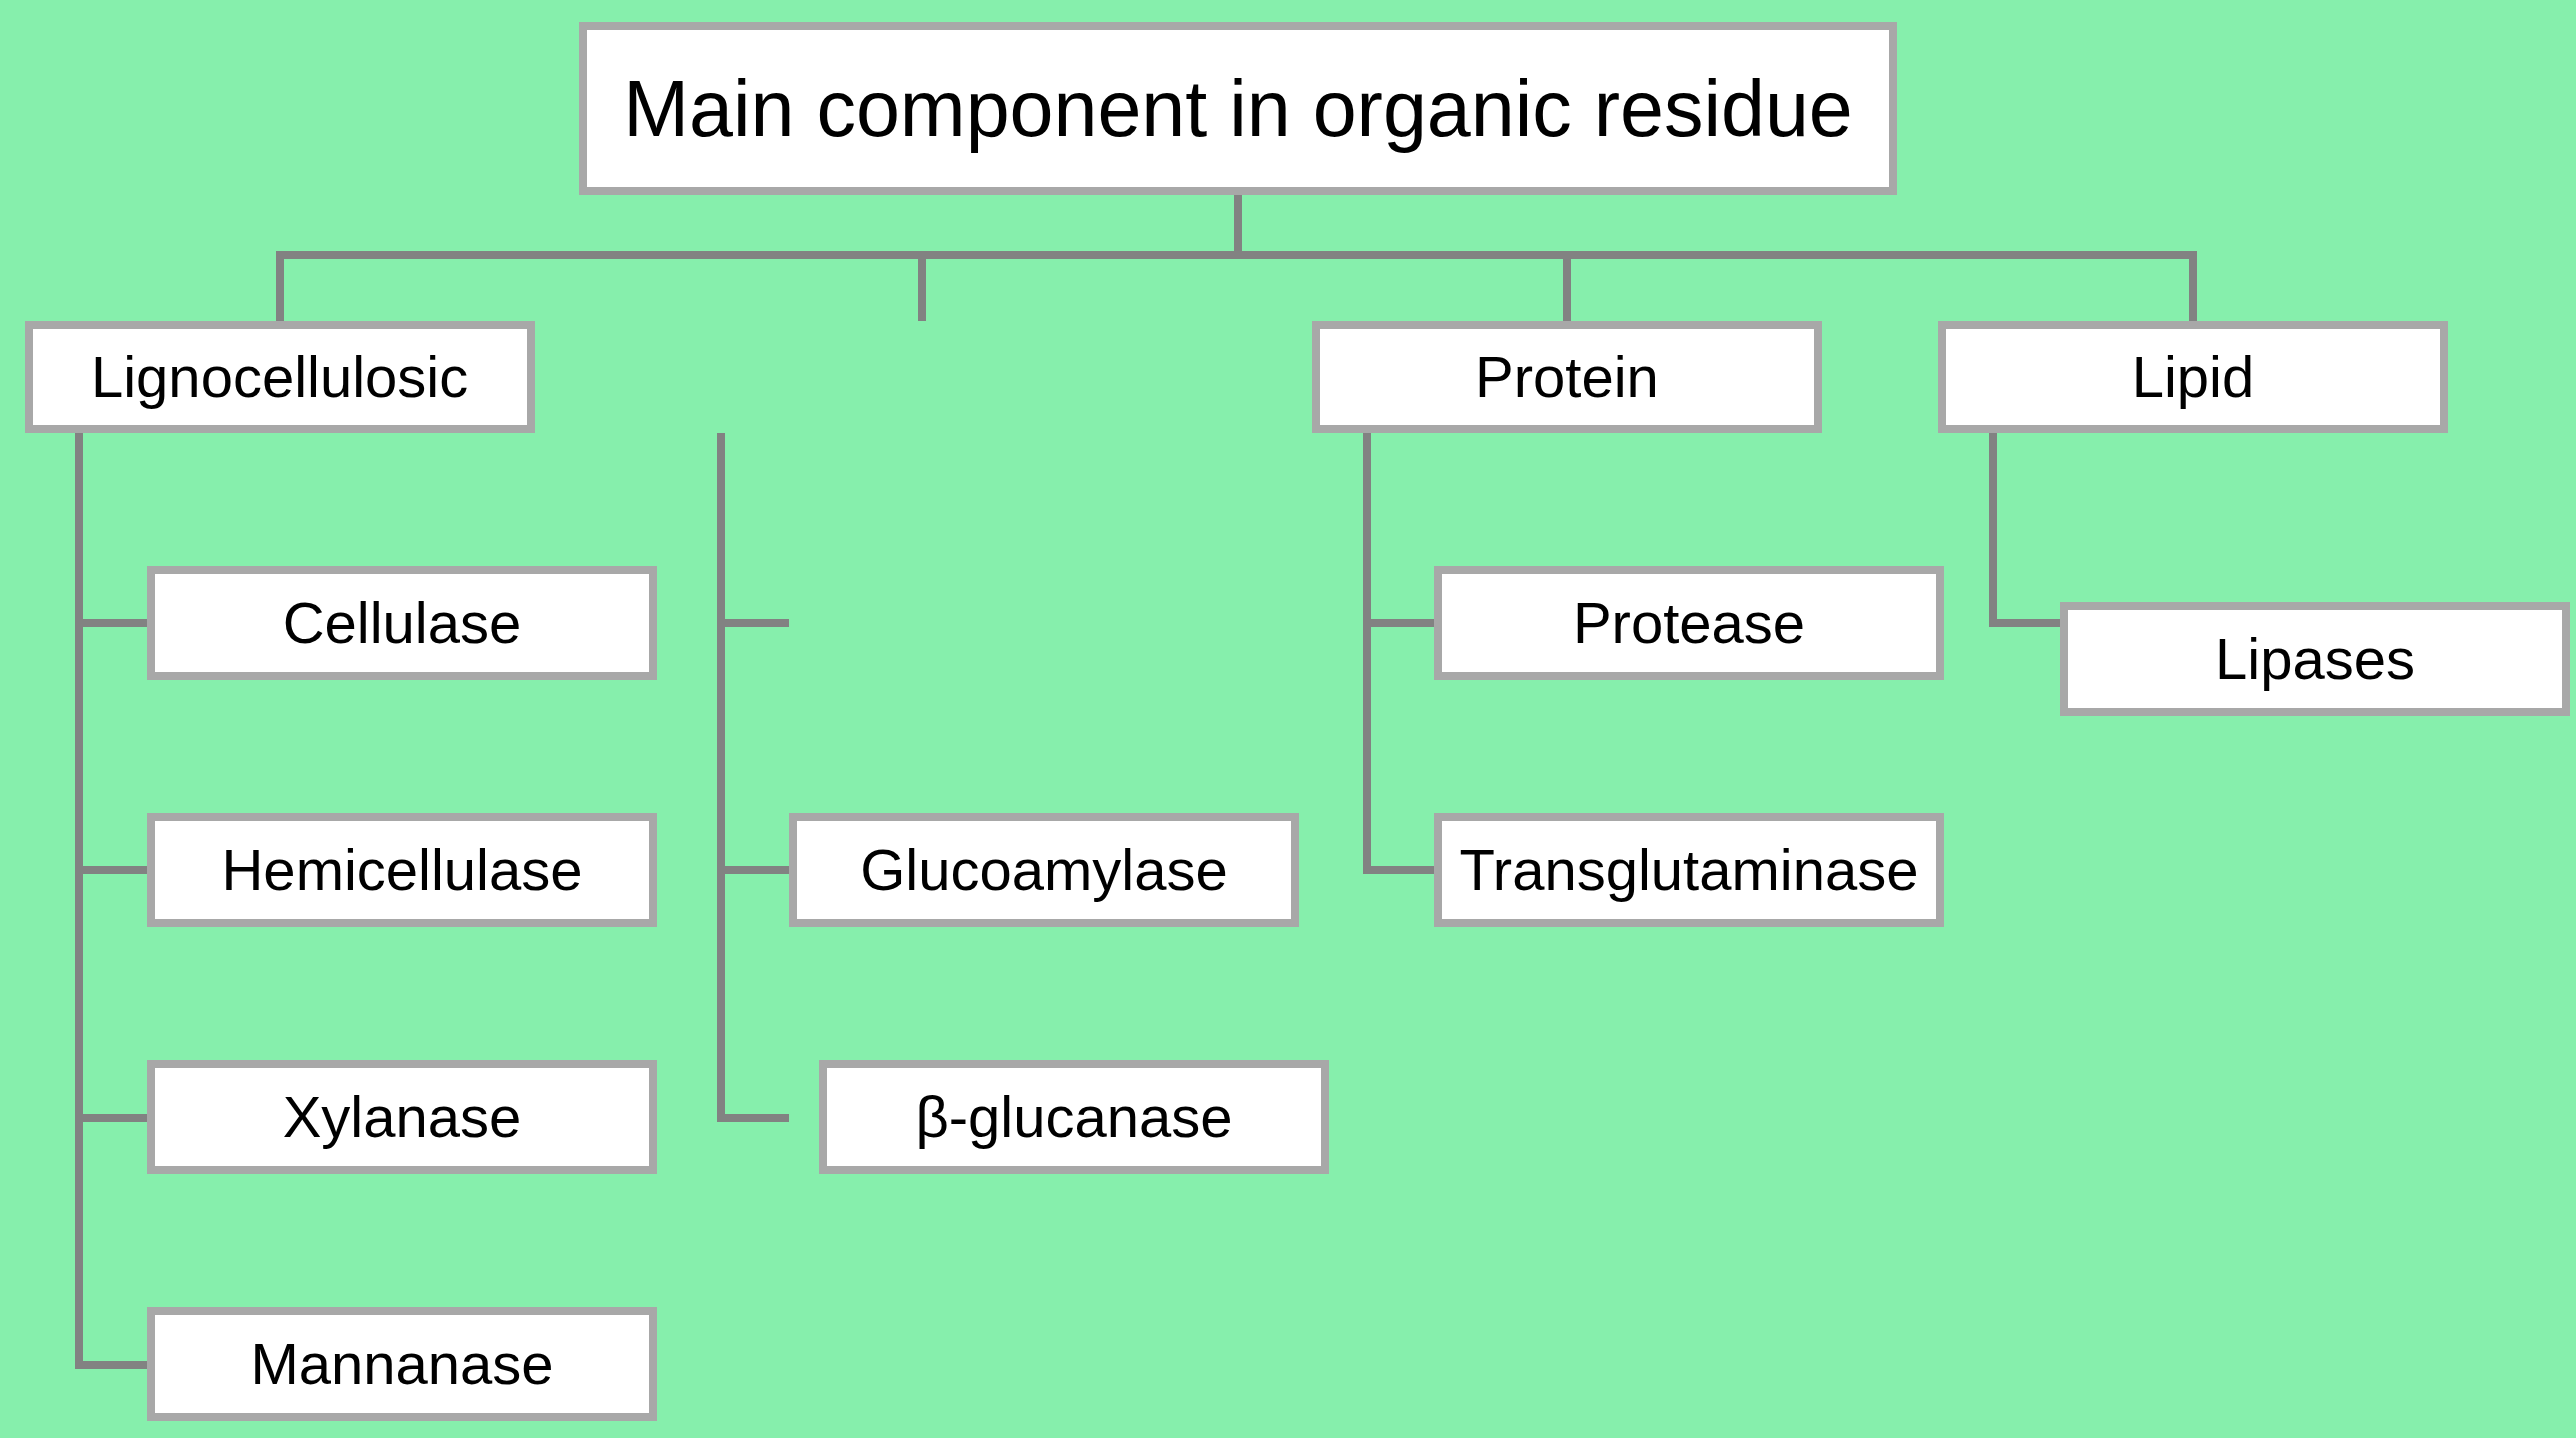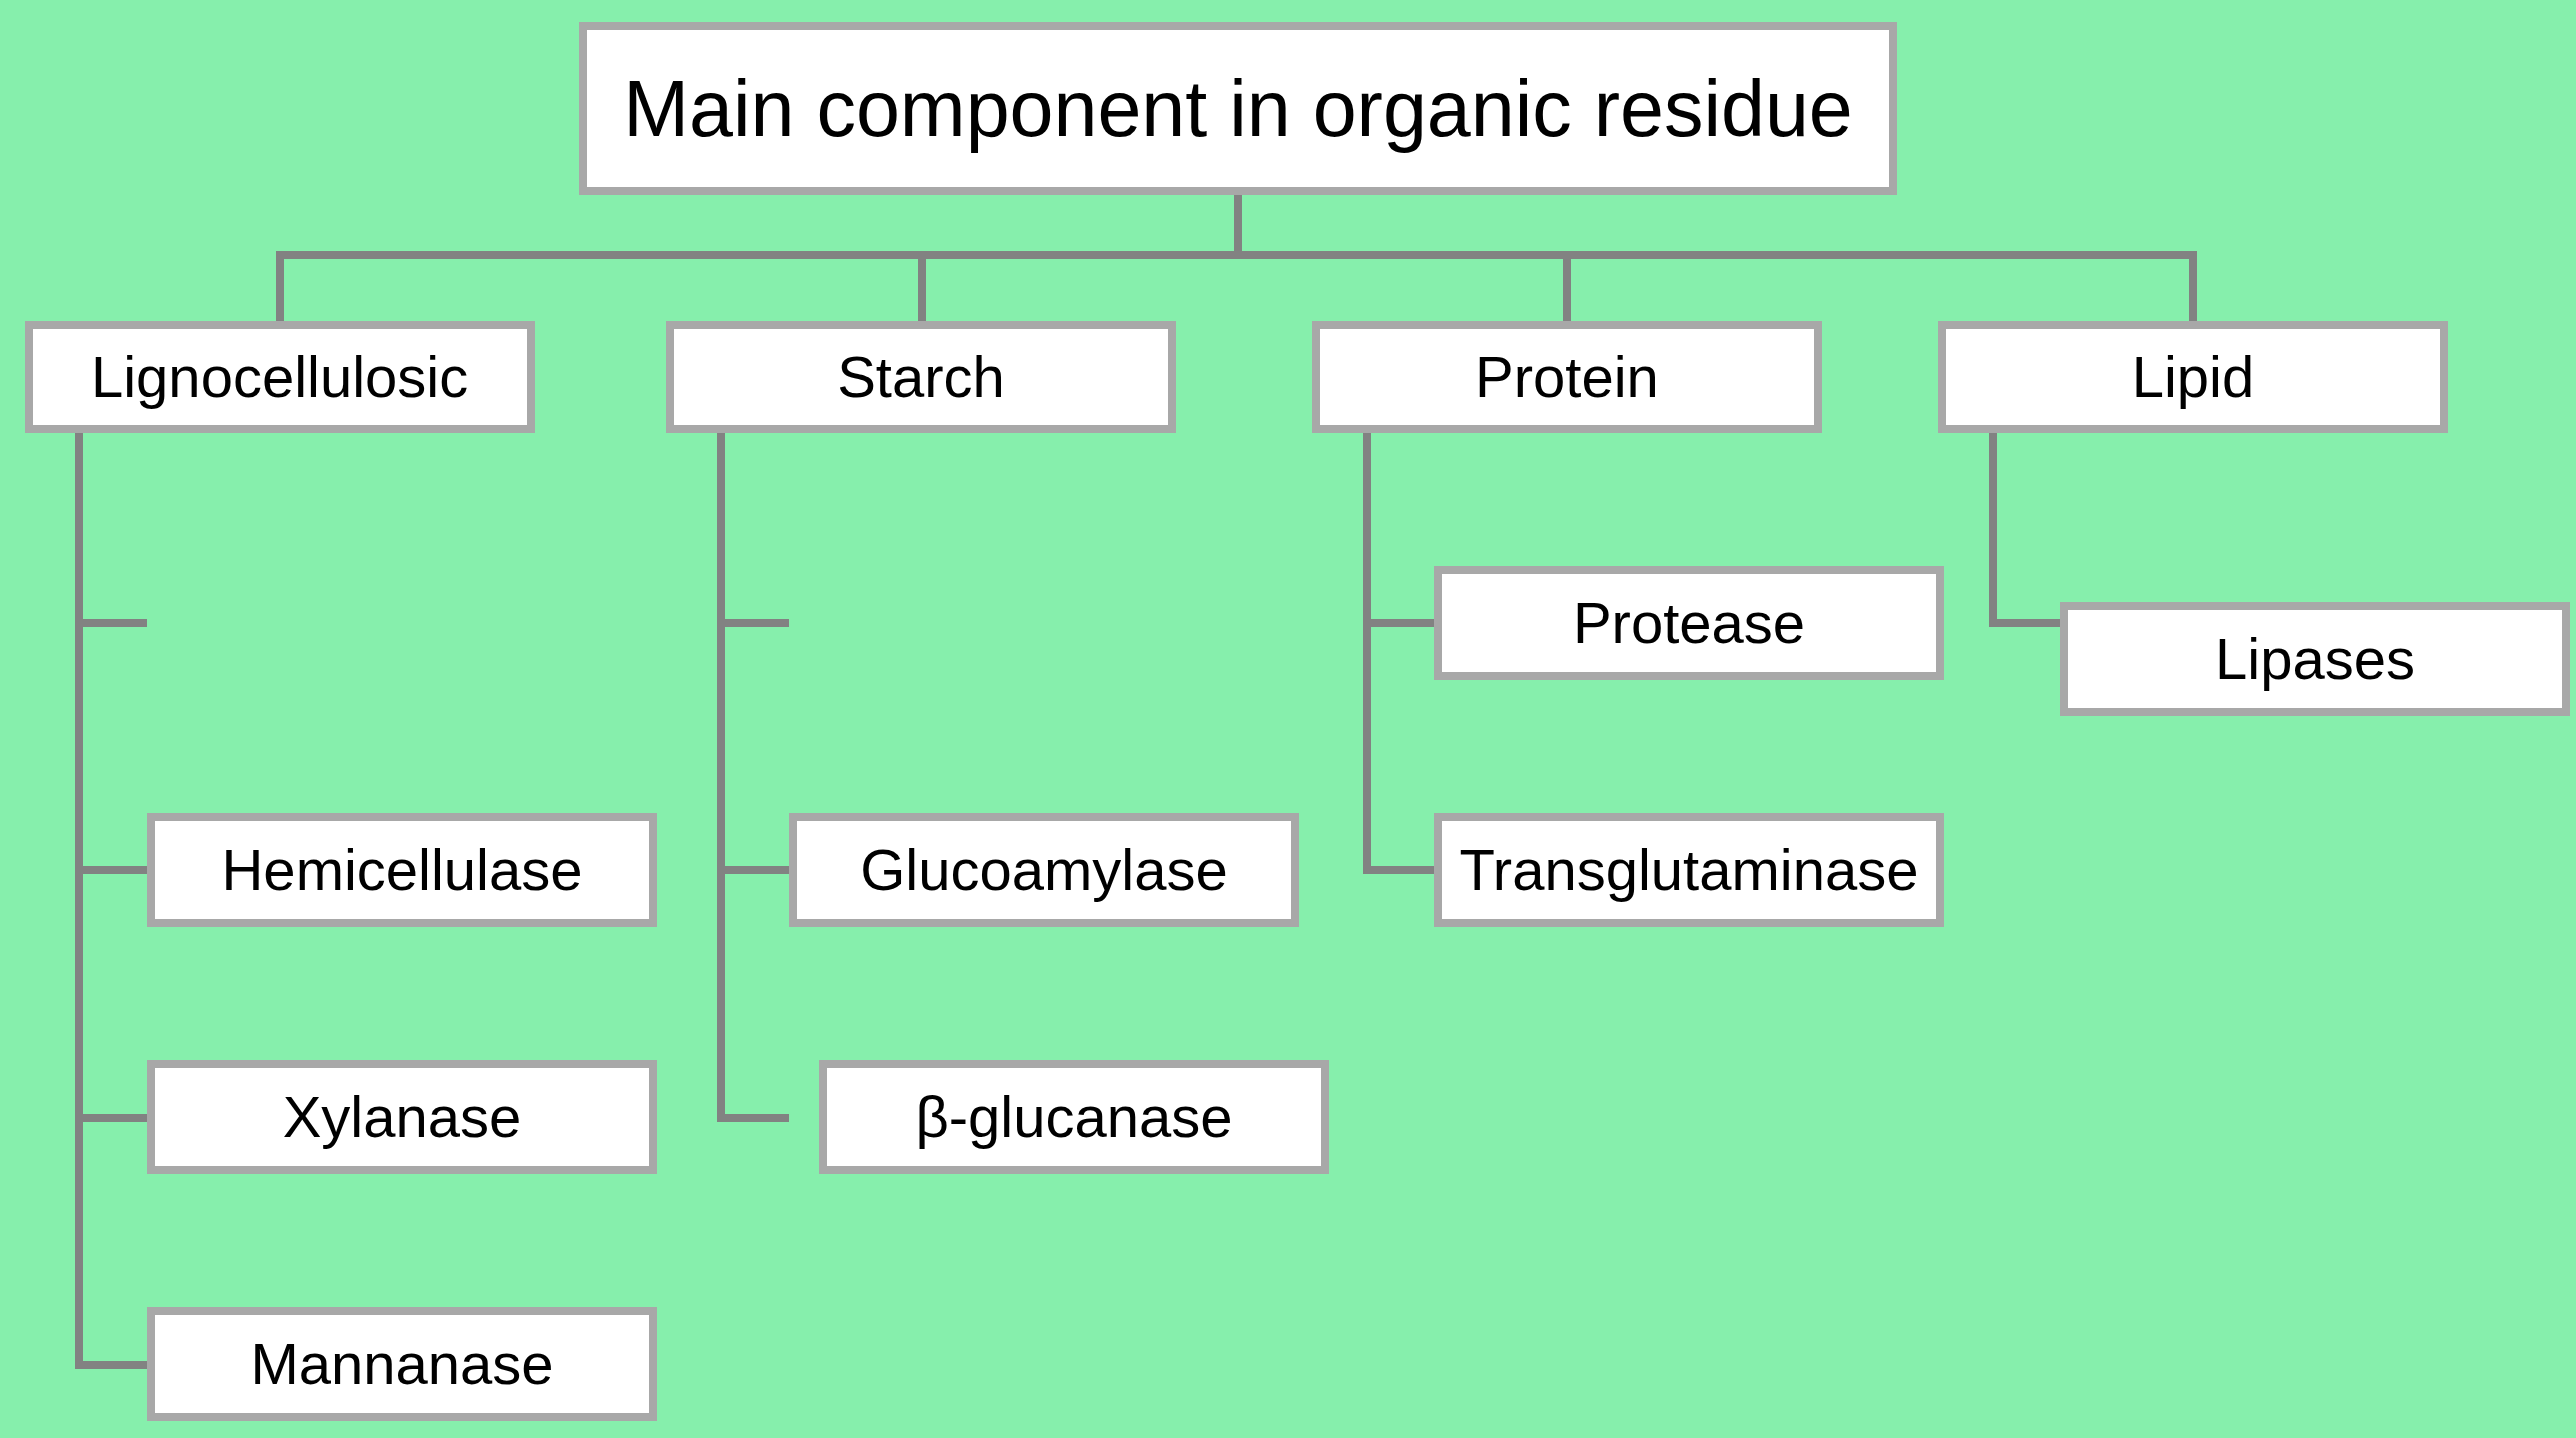--- a/index.html
+++ b/index.html
@@ -59,30 +59,30 @@
   <div class="line" style="left:1234px; top:195px; width:8px; height:60px;"></div>
 
   <div class="line" style="left:276px; top:251px; width:1921px; height:8px;"></div>
 
   <div class="line" style="left:276px;  top:251px; width:8px; height:70px;"></div>
   <div class="line" style="left:918px; top:251px; width:8px; height:70px;"></div>
   <div class="line" style="left:1563px; top:251px; width:8px; height:70px;"></div>
   <div class="line" style="left:2189px; top:251px; width:8px; height:70px;"></div>
 
   <div class="node cat-node" style="left:24.6px;">Lignocellulosic</div>
-  <div class="node cat-node" style="left:666px;">Starch</div>
   <div class="node cat-node" style="left:1312px;">Protein</div>
   <div class="node cat-node" style="left:1938px;">Lipid</div>
 
   <div class="line" style="left:75px; top:433px; width:8px; height:936px;"></div>
   <div class="line" style="left:75px; top:619px; width:72px; height:8px;"></div>
   <div class="line" style="left:75px; top:866px; width:72px; height:8px;"></div>
   <div class="line" style="left:75px; top:1114px; width:72px; height:8px;"></div>
   <div class="line" style="left:75px; top:1361px; width:72px; height:8px;"></div>
 
+  <div class="node child-node" style="left:147px; top:566px;">Cellulase</div>
   <div class="node child-node" style="left:147px; top:813px;">Hemicellulase</div>
   <div class="node child-node" style="left:147px; top:1307px;">Mannanase</div>
   <div class="node child-node" style="left:147px; top:1060px;">Xylanase</div>
 
   <div class="line" style="left:717px; top:433px; width:8px; height:688px;"></div>
   <div class="line" style="left:717px; top:619px; width:72px; height:8px;"></div>
   <div class="line" style="left:717px; top:866px; width:72px; height:8px;"></div>
   <div class="line" style="left:717px; top:1114px; width:72px; height:8px;"></div>
 
   <div class="node child-node" style="left:789px; top:813px;">Glucoamylase</div>

